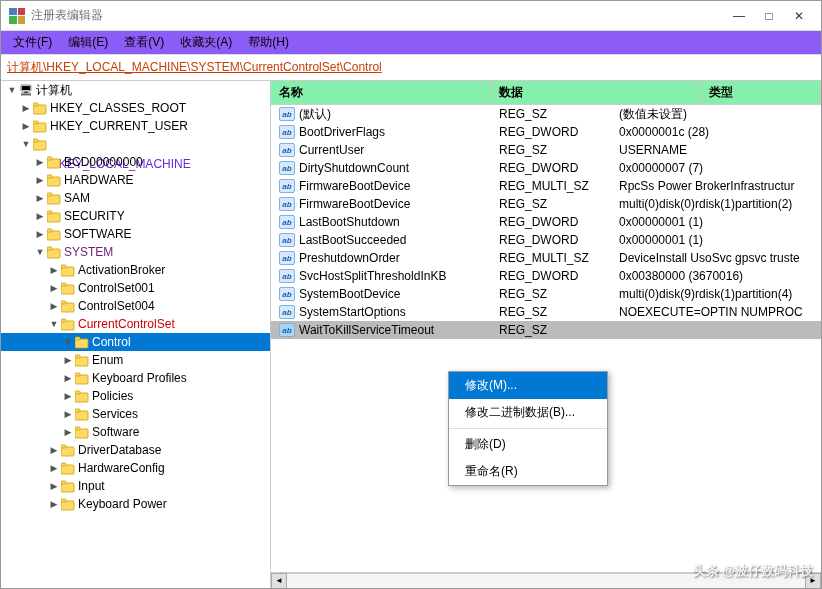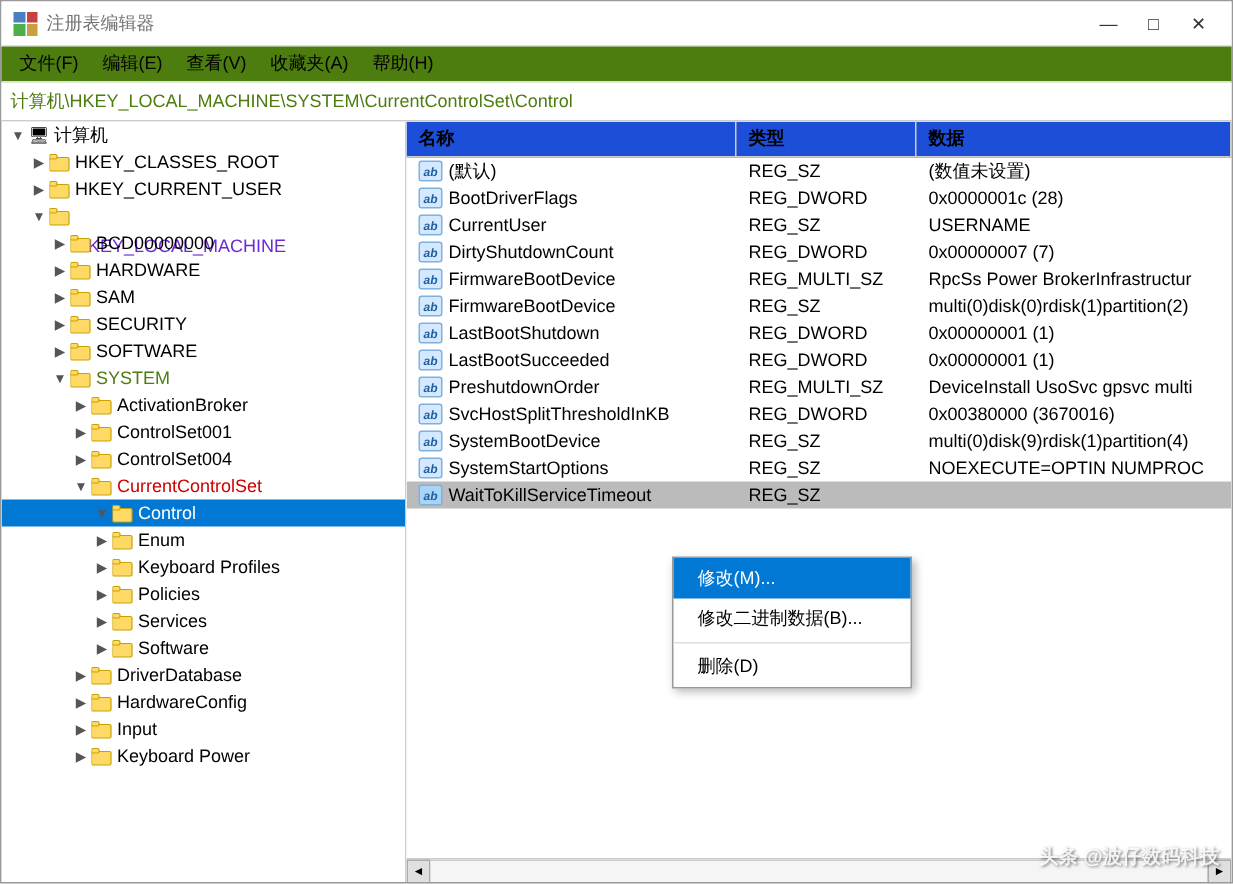--- a/index.html
+++ b/index.html
@@ -70,21 +70,21 @@
       cursor: pointer;
       display: flex;
       align-items: center;
       justify-content: center;
       font-size: 12px;
       color: #333;
     }
 
     .menu-bar {
       display: flex;
-      background: #4d7c0f;
+      background: #8b5cf6;
       padding: 2px 4px;
       border-bottom: 1px solid #ddd;
       height: 24px;
       align-items: center;
     }
 
     .menu-item {
       padding: 2px 8px;
       cursor: pointer;
       font-size: 12px;
@@ -94,23 +94,24 @@
       display: flex;
       align-items: center;
       background: #fff;
       border-bottom: 1px solid #ccc;
       padding: 3px 6px;
       height: 26px;
     }
 
     .address-label {
       font-size: 12px;
-      color: #4d7c0f;
+      color: #c2410c;
       margin-right: 4px;
       white-space: nowrap;
+      text-decoration: underline;
     }
 
     .main-content {
       display: flex;
       flex: 1;
       overflow: hidden;
     }
 
     
     .tree-panel {
@@ -153,21 +154,21 @@
     .value-panel {
       flex: 1;
       display: flex;
       flex-direction: column;
       overflow: hidden;
       background: #fff;
     }
 
     .value-header {
       display: flex;
-      background: #1d4ed8;
+      background: #86efac;
       border-bottom: 1px solid #ccc;
       font-size: 12px;
       font-weight: bold;
     }
 
     .value-col {
       padding: 3px 8px;
       border-right: 1px solid #ccc;
     }
 
@@ -426,21 +427,21 @@
       </div>
 
       <div class="tree-item indent-2" style="color:#cc0000;">
         <span class="tree-expand">▼</span>
         <span style="margin-right:3px;">
           <svg width="14" height="13" viewBox="0 0 14 13" style="vertical-align:middle;">
               <rect x="0" y="3" width="13" height="9" fill="#ffd966" stroke="#c8a200" stroke-width="0.8" rx="1"></rect>
               <rect x="0" y="1" width="5" height="3" fill="#ffd966" stroke="#c8a200" stroke-width="0.8" rx="1"></rect>
             </svg>
         </span>
-        <span class="tree-label" style="color:#4d7c0f;">SYSTEM</span>
+        <span class="tree-label" style="color:#701a75;">SYSTEM</span>
       </div>
 
       <div class="tree-item indent-3">
         <span class="tree-expand">▶</span>
         <span style="margin-right:3px;">
           <svg width="14" height="13" viewBox="0 0 14 13" style="vertical-align:middle;">
               <rect x="0" y="3" width="13" height="9" fill="#ffd966" stroke="#c8a200" stroke-width="0.8" rx="1"></rect>
               <rect x="0" y="1" width="5" height="3" fill="#ffd966" stroke="#c8a200" stroke-width="0.8" rx="1"></rect>
             </svg>
         </span>
@@ -588,22 +589,22 @@
             </svg>
         </span>
         <span class="tree-label">Keyboard Power</span>
       </div>
     </div>
 
     <div class="value-panel">
 
       <div class="value-header">
         <div class="value-col value-col-name">名称</div>
+        <div class="value-col value-col-data">数据</div>
         <div class="value-col value-col-type">类型</div>
-        <div class="value-col value-col-data">数据</div>
       </div>
 
       <div class="value-list">
 
         <div class="value-row">
           <div class="value-cell value-cell-name">
             <span class="ab-icon">ab</span>
             <span>(默认)</span>
           </div>
           <div class="value-cell value-cell-type">REG_SZ</div>
@@ -672,21 +673,21 @@
           <div class="value-cell value-cell-type">REG_DWORD</div>
           <div class="value-cell value-cell-data">0x00000001 (1)</div>
         </div>
 
         <div class="value-row">
           <div class="value-cell value-cell-name">
             <span class="ab-icon">ab</span>
             <span>PreshutdownOrder</span>
           </div>
           <div class="value-cell value-cell-type">REG_MULTI_SZ</div>
-          <div class="value-cell value-cell-data">DeviceInstall UsoSvc gpsvc multi</div>
+          <div class="value-cell value-cell-data">DeviceInstall UsoSvc gpsvc truste</div>
         </div>
 
         <div class="value-row">
           <div class="value-cell value-cell-name">
             <span class="ab-icon">ab</span>
             <span>SvcHostSplitThresholdInKB</span>
           </div>
           <div class="value-cell value-cell-type">REG_DWORD</div>
           <div class="value-cell value-cell-data">0x00380000 (3670016)</div>
         </div>
@@ -725,16 +726,17 @@
         <div class="scrollbar-btn">►</div>
       </div>
     </div>
   </div>
 
   <div class="context-menu" style="top: 370px; left: 447px;">
     <div class="context-menu-item highlighted">修改(M)...</div>
     <div class="context-menu-item">修改二进制数据(B)...</div>
     <div class="context-menu-separator"></div>
     <div class="context-menu-item">删除(D)</div>
+    <div class="context-menu-item">重命名(R)</div>
   </div>
 
   <div class="watermark">头条 @波仔数码科技</div>
 </div>
 
 </body></html>

